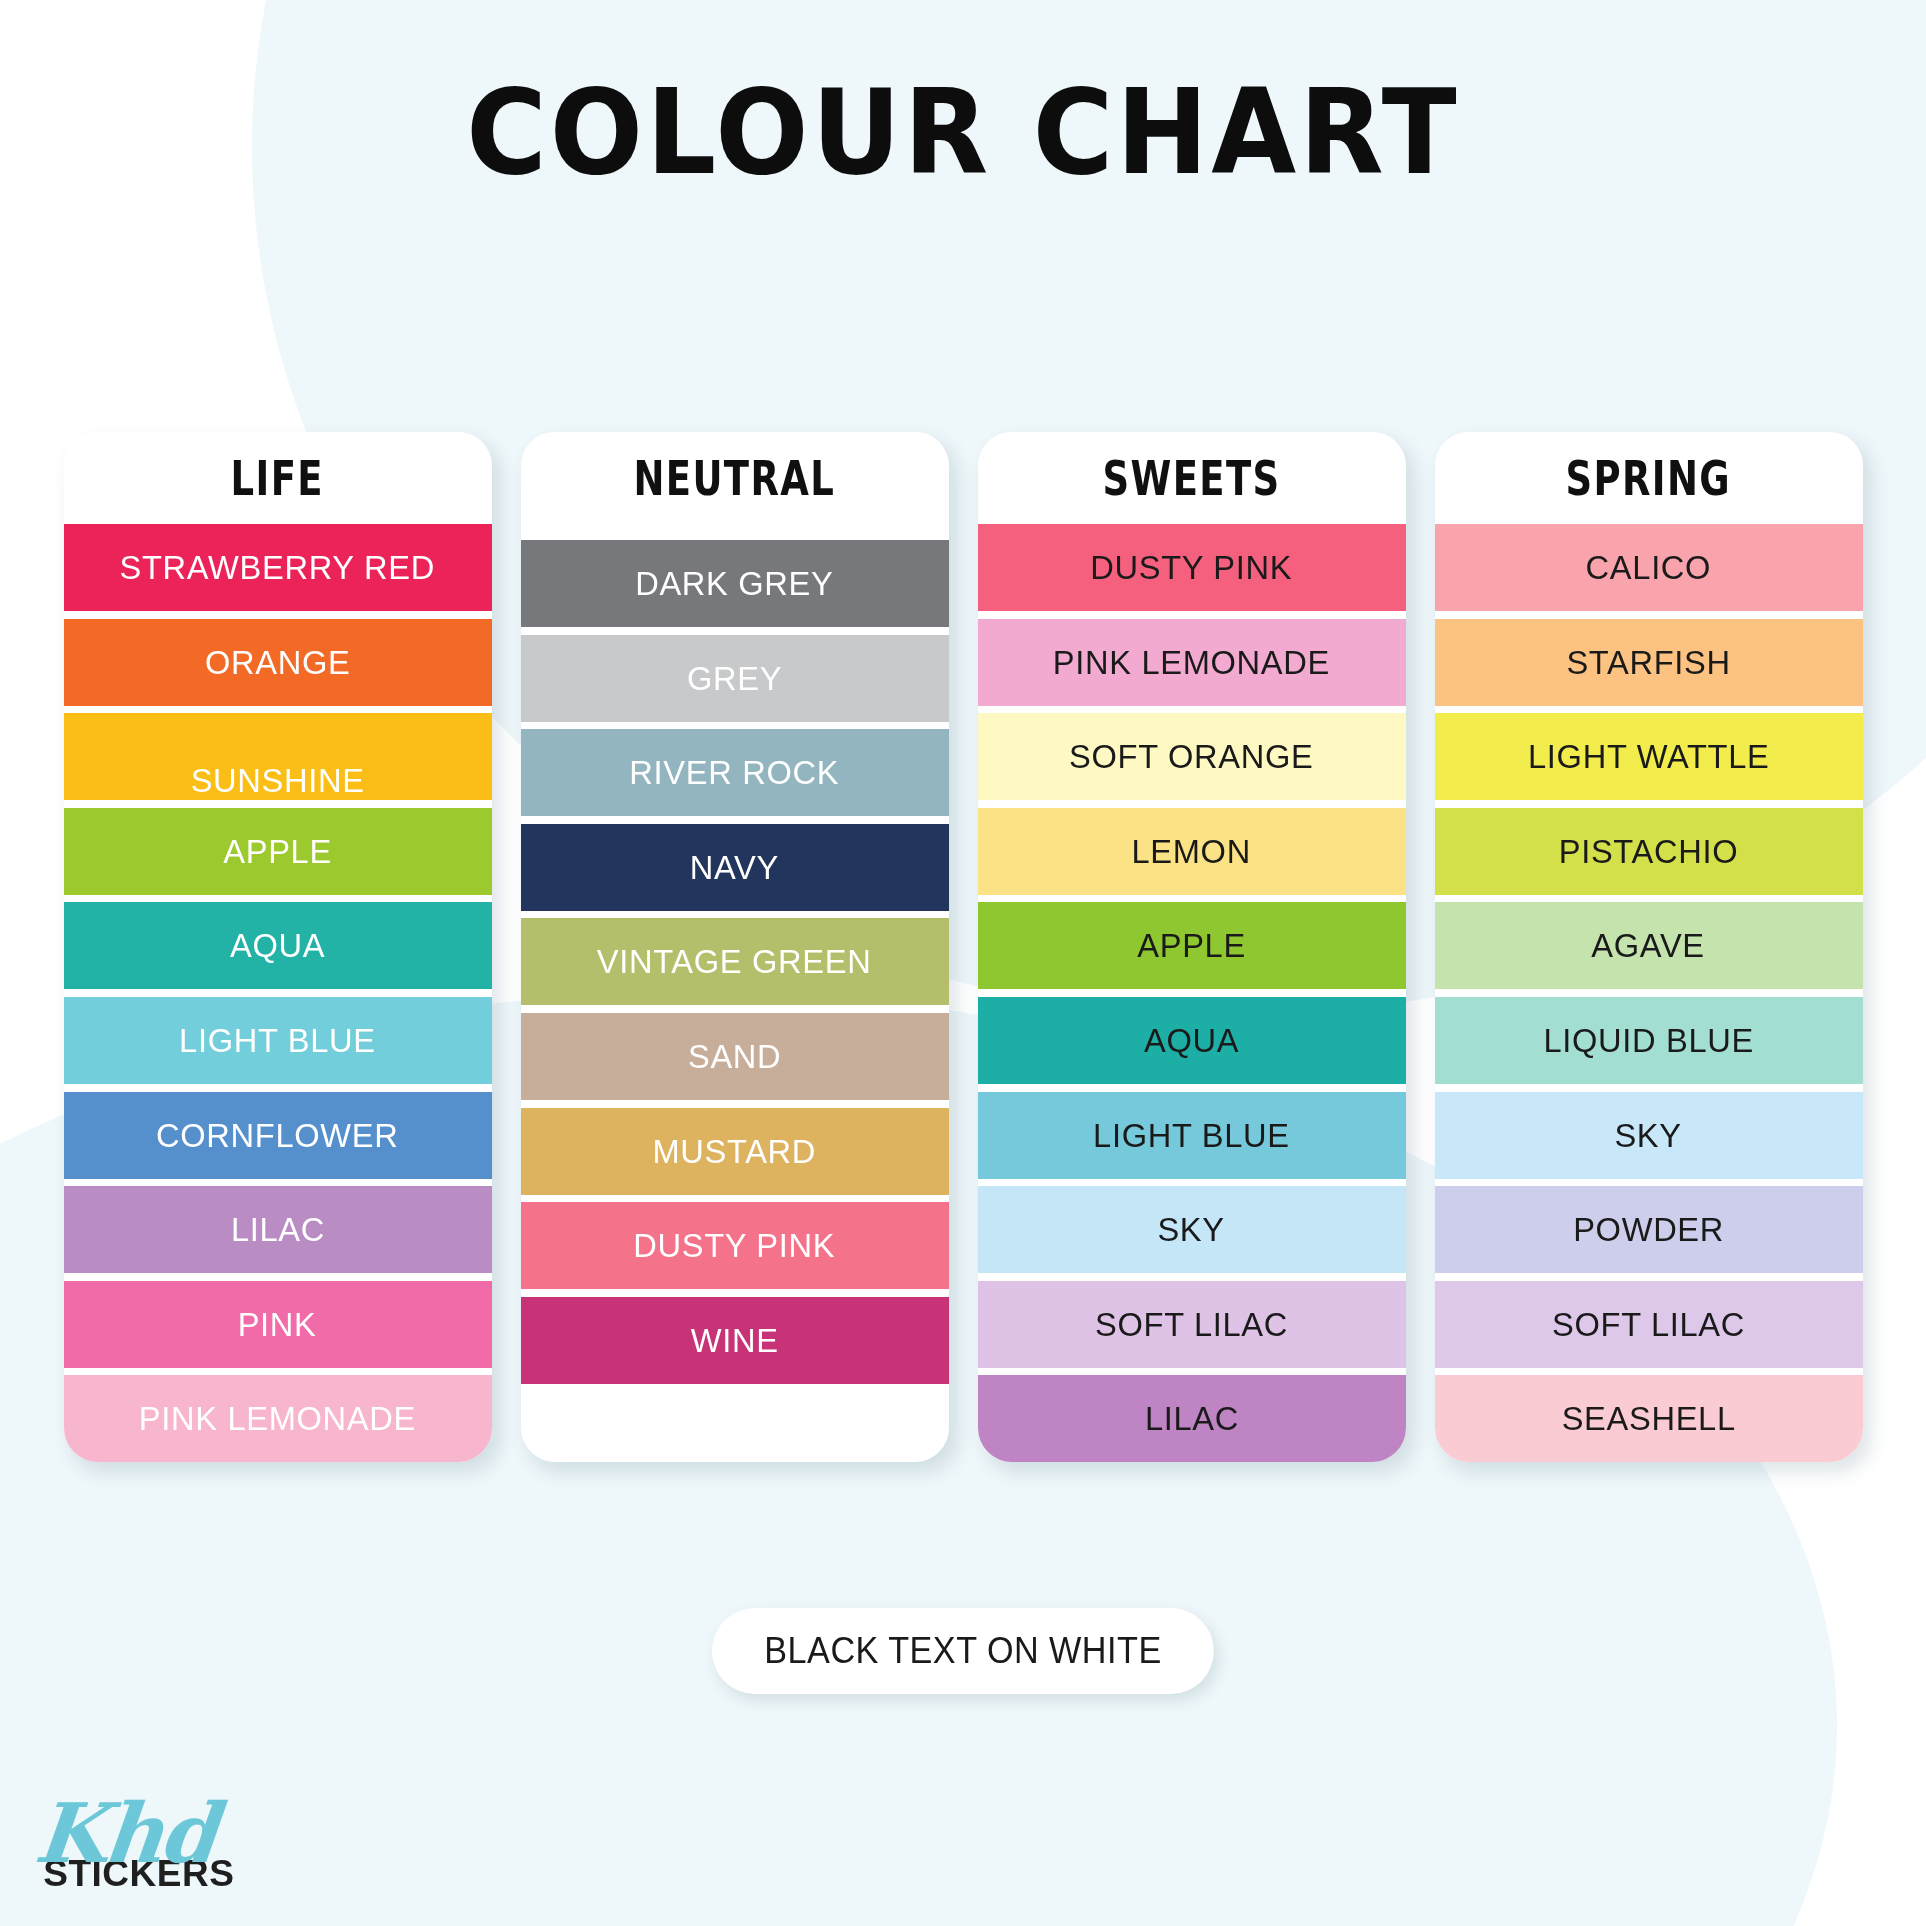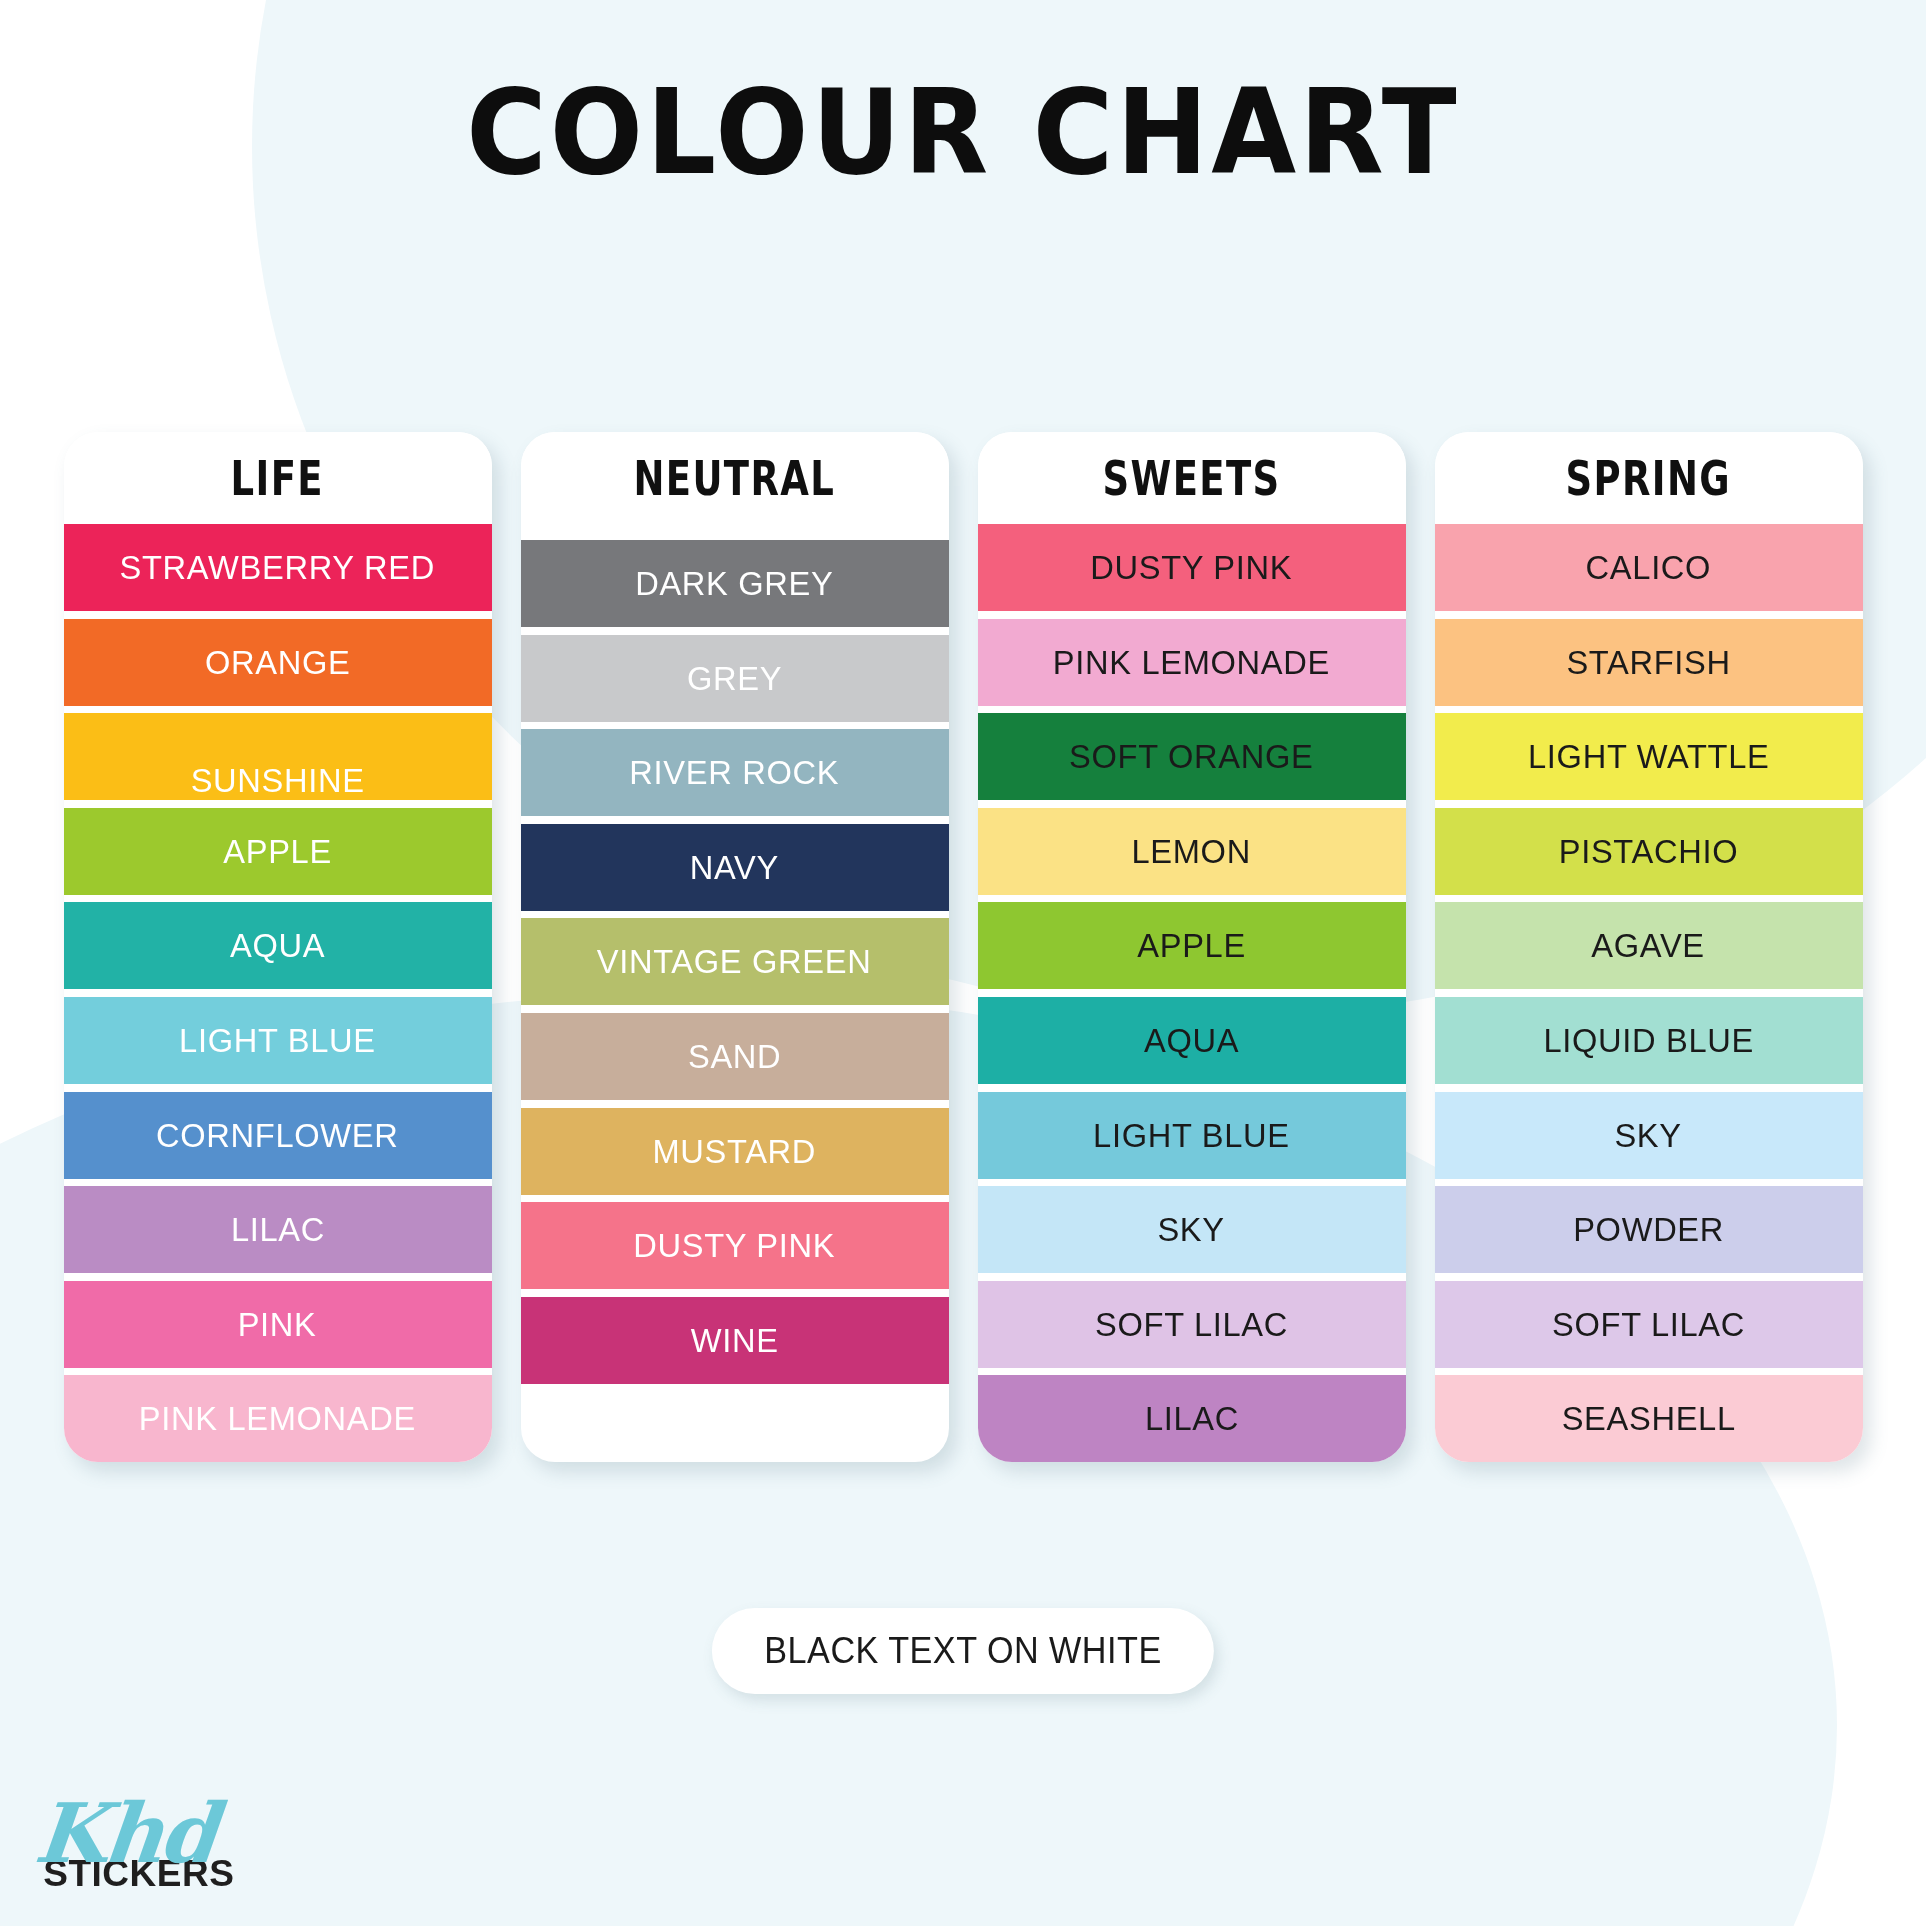--- a/index.html
+++ b/index.html
@@ -257,21 +257,21 @@
         <div class="card-header">
           <span class="title">SWEETS</span>
         </div>
         <div class="swatches">
           <div class="swatch" style="background: rgb(244, 96, 125);">
             <span class="label" style="color: rgb(26, 26, 26);">DUSTY PINK</span>
           </div>
           <div class="swatch" style="background: rgb(242, 170, 209);">
             <span class="label" style="color: rgb(26, 26, 26);">PINK LEMONADE</span>
           </div>
-          <div class="swatch" style="background: #15803d;">
+          <div class="swatch" style="background: #fef9c3;">
             <span class="label" style="color: rgb(26, 26, 26);">SOFT ORANGE</span>
           </div>
           <div class="swatch" style="background: rgb(251, 226, 133);">
             <span class="label" style="color: rgb(26, 26, 26);">LEMON</span>
           </div>
           <div class="swatch" style="background: rgb(142, 199, 48);">
             <span class="label" style="color: rgb(26, 26, 26);">APPLE</span>
           </div>
           <div class="swatch" style="background: rgb(29, 175, 165);">
             <span class="label" style="color: rgb(26, 26, 26);">AQUA</span>

